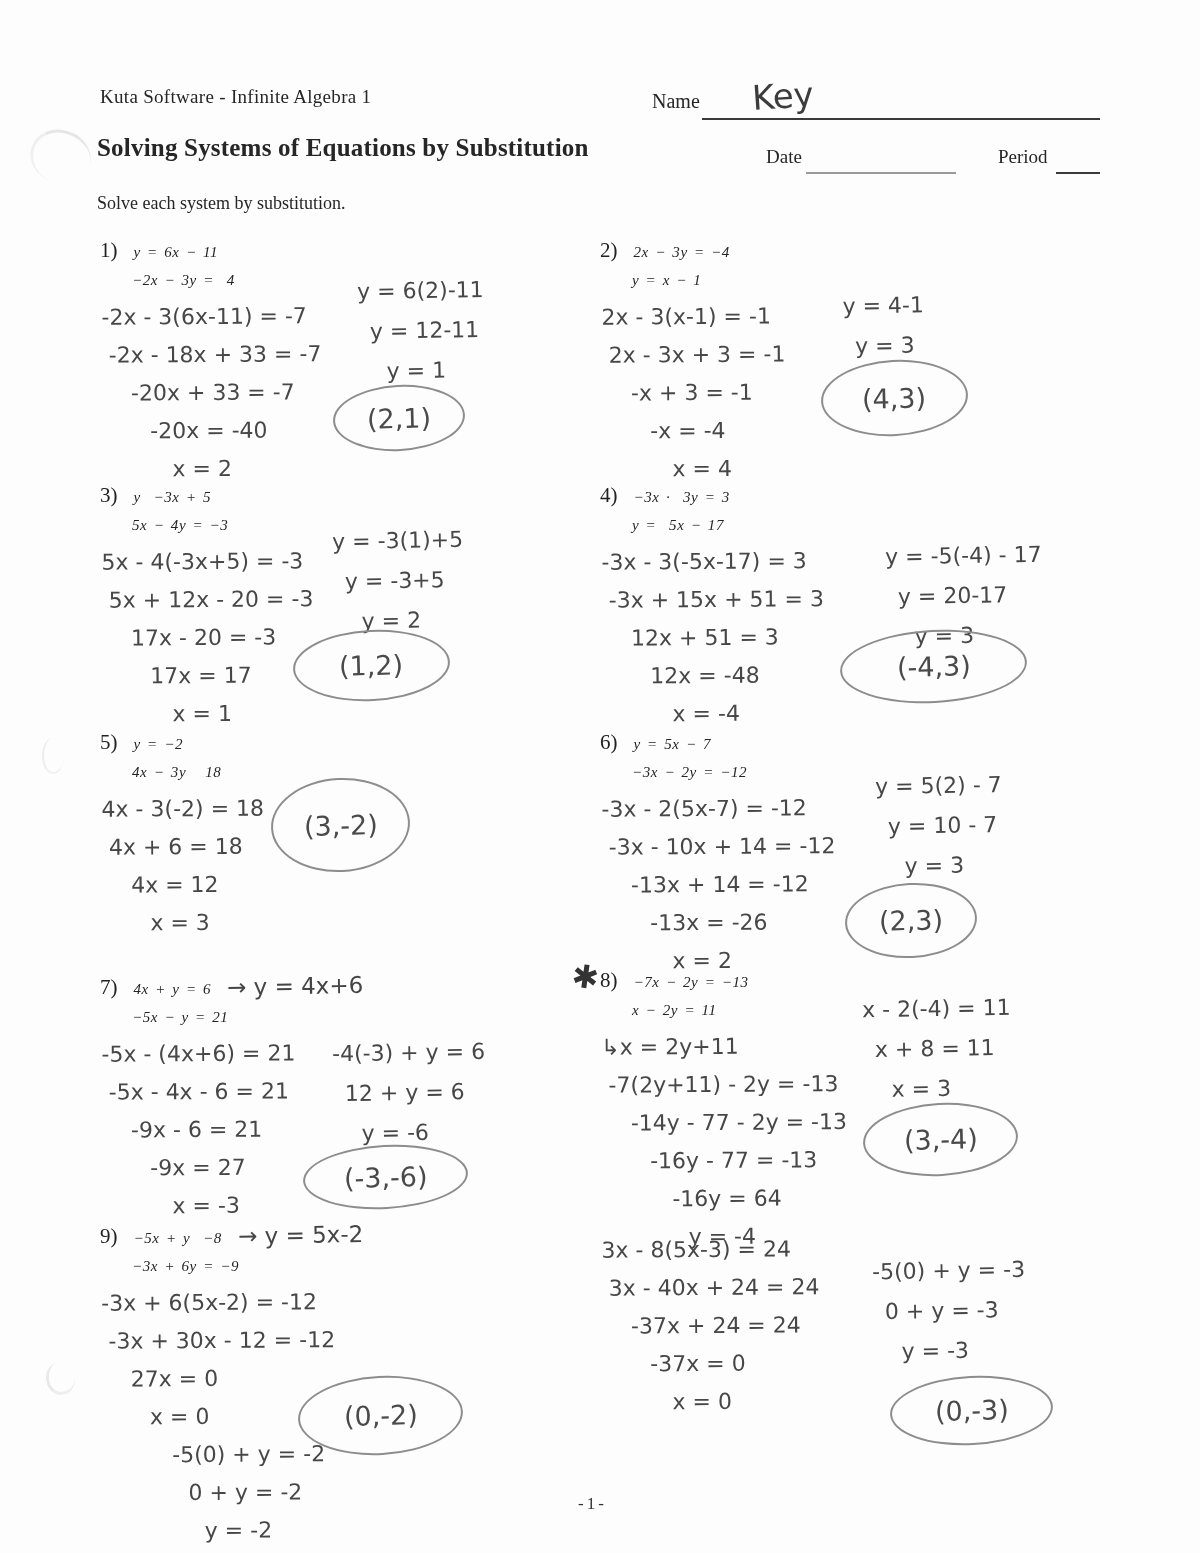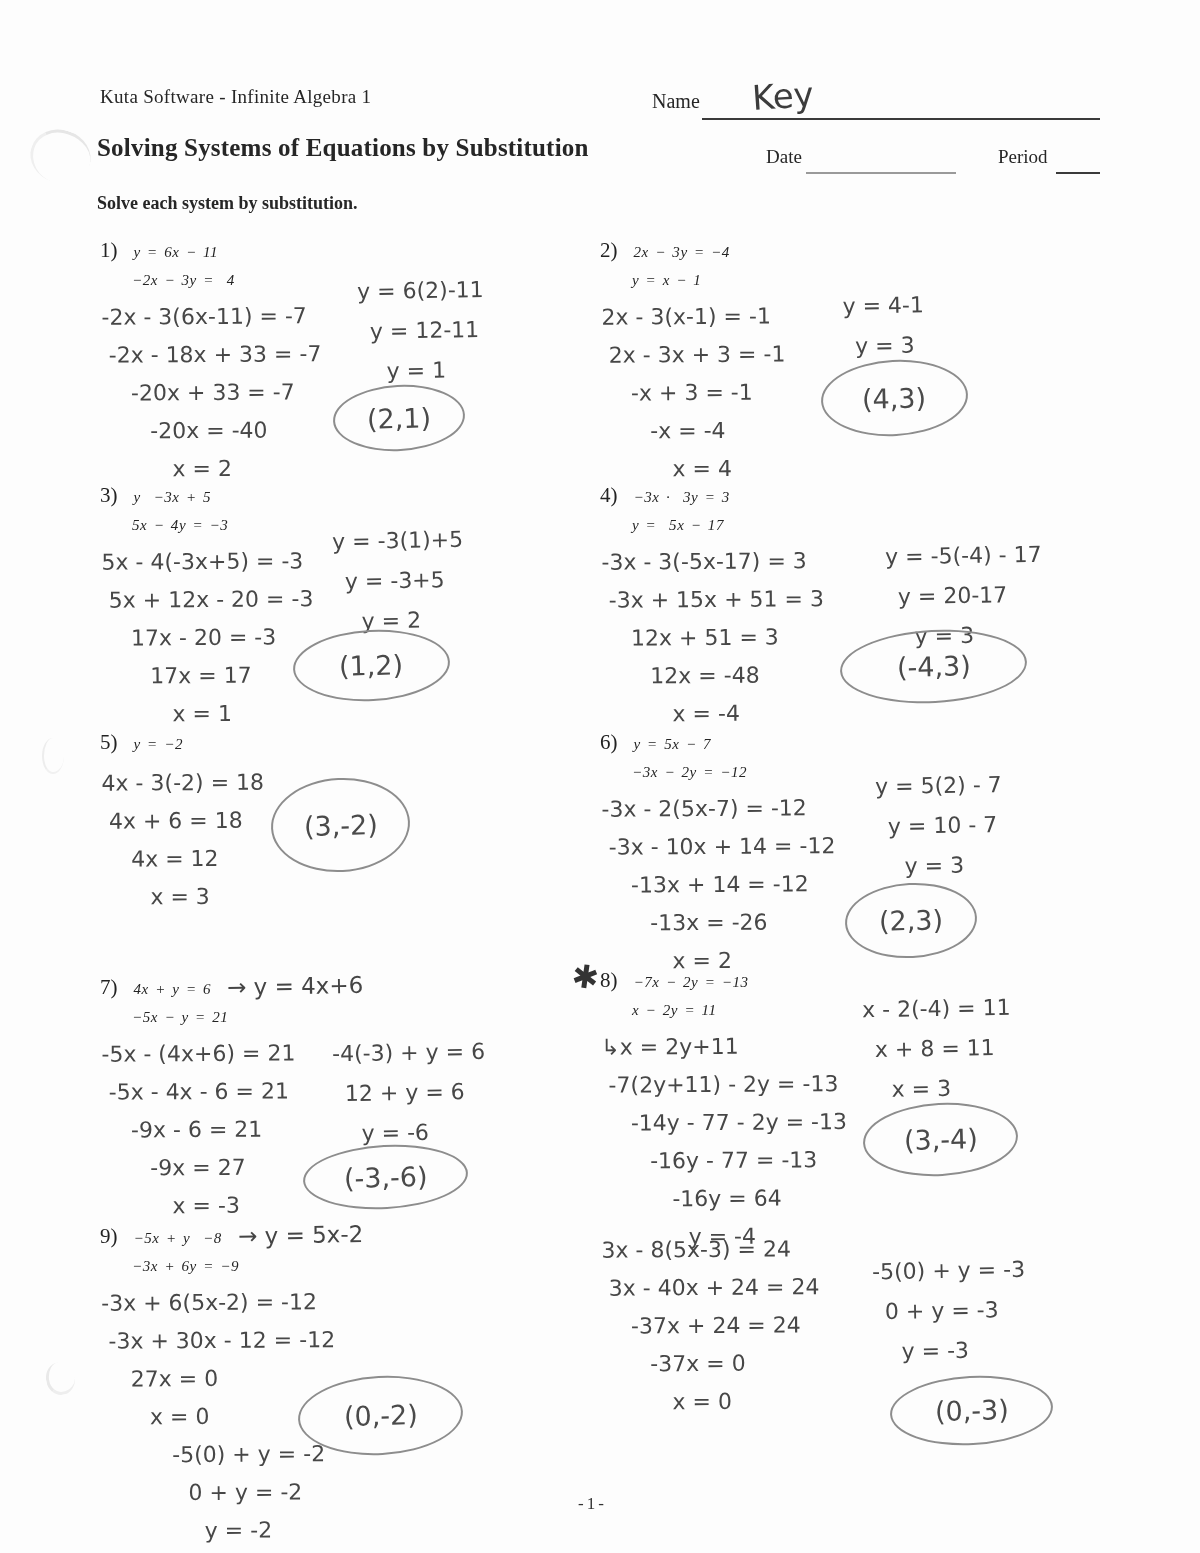--- a/index.html
+++ b/index.html
@@ -6,21 +6,21 @@
   body{
     width:1200px;height:1553px;position:relative;
     background:#fdfdfd;
     font-family:"Liberation Serif",serif;
     overflow:hidden;
   }
   
   .print{color:#262626;}
   .publisher{position:absolute;left:100px;top:86px;font-size:19px;letter-spacing:.3px;}
   .title{position:absolute;left:97px;top:134px;font-size:25px;font-weight:bold;letter-spacing:.2px;}
-  .instructions{position:absolute;left:97px;top:193px;font-size:18px;font-weight:bold;}
+  .instructions{position:absolute;left:97px;top:193px;font-size:18px;font-weight:normal;}
   .name-label{position:absolute;left:652px;top:90px;font-size:20px;}
   .date-label{position:absolute;left:766px;top:146px;font-size:19px;}
   .period-label{position:absolute;left:998px;top:146px;font-size:19px;}
   .rule{position:absolute;height:2px;background:#3a3a3a;}
   .rule.name{left:702px;top:118px;width:398px;}
   .rule.date{left:806px;top:172px;width:150px;background:#9a9a9a;}
   .rule.period{left:1056px;top:172px;width:44px;}
   .footer{position:absolute;left:578px;top:1494px;font-size:17px;color:#333;letter-spacing:3px;}
 
   
@@ -168,20 +168,21 @@
   <div class="answer" style="left:240px;top:147px;width:183px;height:69px;">
     <span class="hw">(-4,3)</span>
   </div>
 </div>
 
 <div class="problem" style="left:100px;top:730px;">
   <div class="p-head">
     <span class="p-num">5)</span>
     <span class="p-eq">y = −2</span>
   </div>
+  <div class="p-eq p-eq2">4x − 3y   18</div>
   <div class="work hw">
       <div class="w-line">4x - 3(-2) = 18</div>
       <div class="w-line">4x + 6 = 18</div>
       <div class="w-line">4x = 12</div>
       <div class="w-line">x = 3</div>
     </div>
   <div class="answer" style="left:171px;top:48px;width:135px;height:90px;">
     <span class="hw">(3,-2)</span>
   </div>
 </div>

